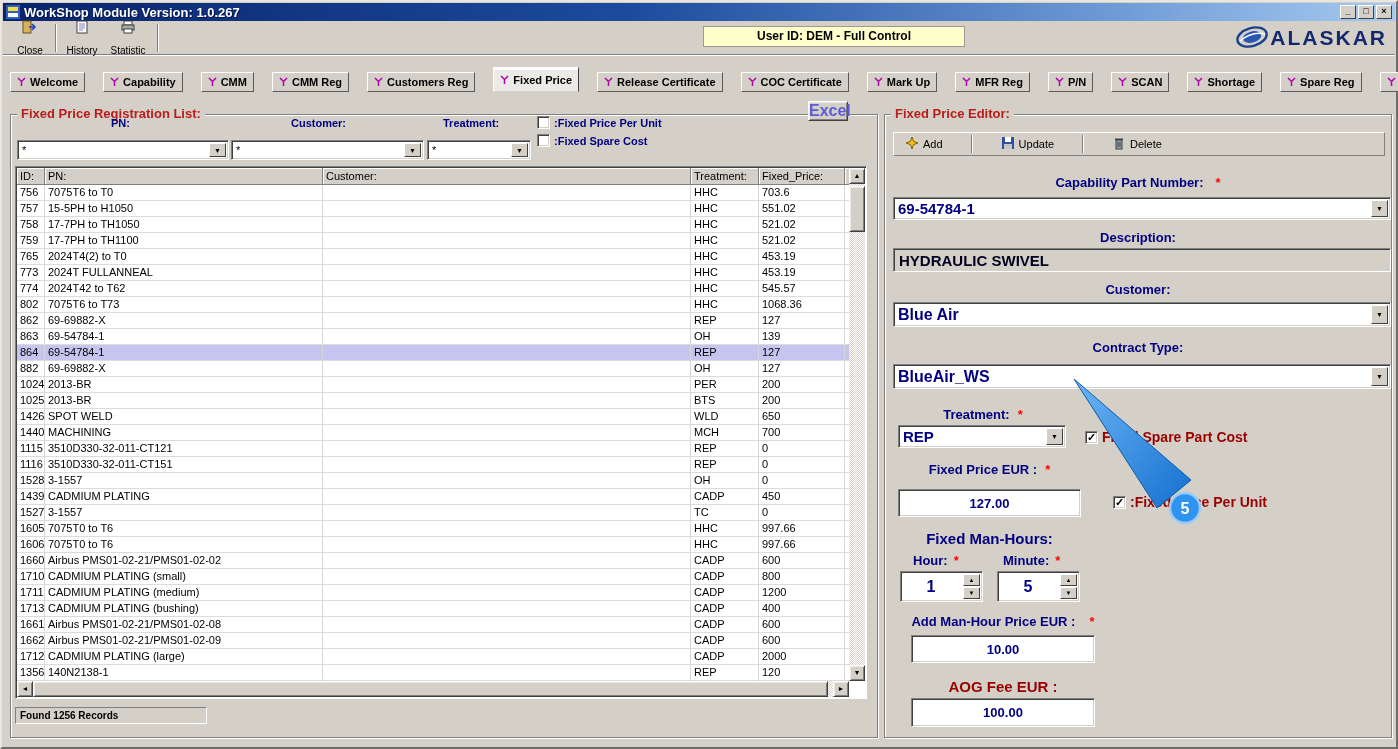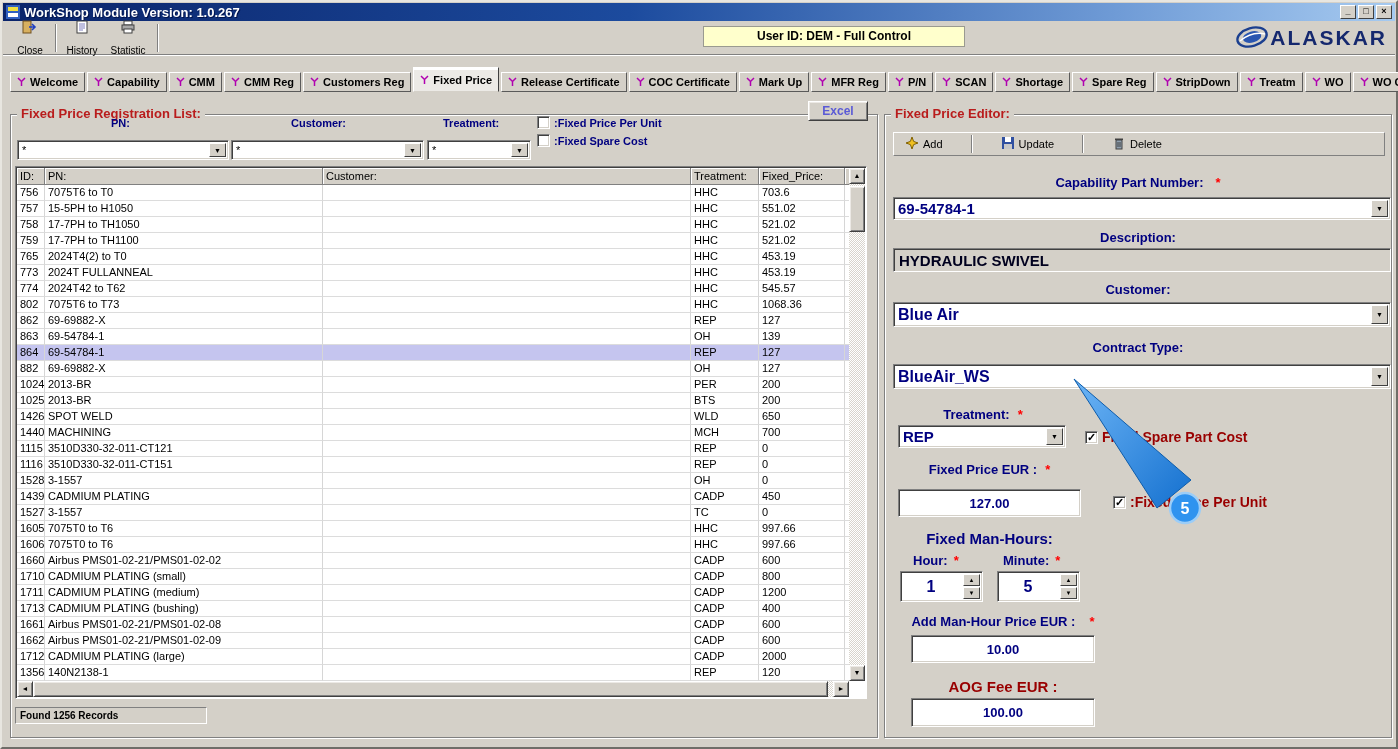--- a/index.html
+++ b/index.html
@@ -25,21 +25,21 @@
     font-family:"Liberation Sans",sans-serif; font-size:10px; }
   .tb-sep { position:absolute; top:3px; width:2px; height:28px; border-left:1px solid #808080; border-right:1px solid #fff; }
   .user-banner { position:absolute; left:700px; top:5px; width:262px; height:21px; background:#ffffcc;
     border:1px solid #9a9a90; text-align:center; line-height:19px; font-weight:bold; font-size:12px; }
   .logo { position:absolute; right:8px; top:2px; height:30px; display:flex; align-items:center; gap:0; }
   .brand { font-size:21px; font-weight:bold; color:#15286e; letter-spacing:2px; }
 
   
   .tabstrip { position:absolute; left:8px; top:64px; right:4px; height:26px; display:flex; align-items:flex-end; }
   .tab { height:20px; background:#d4d0c8; border:1px solid; border-color:#fff #5a5a5a #5a5a5a #fff;
-    display:flex; align-items:center; gap:4px; padding:0 6px; margin-right:2px; font-weight:bold;
+    display:flex; align-items:center; gap:4px; padding:0 6px; margin-right:18px; font-weight:bold;
     font-size:11px; white-space:nowrap; cursor:default; }
   .tab.active { height:25px; background:#eceae6; border-color:#fff #404040 #d4d0c8 #fff; box-shadow:inset 0 2px 0 #fff; }
   .tab-icon { display:inline-flex; }
 
   
   .groupbox { position:absolute; border:1px solid #808080; box-shadow:inset 1px 1px 0 #fff, 1px 1px 0 #fff; }
   .gb-title { position:absolute; top:-9px; left:6px; background:#d4d0c8; padding:0 4px;
     color:#b91c1c; font-weight:bold; font-size:13px; white-space:nowrap; }
 
   .nav-label { color:#000080; font-weight:bold; }
@@ -51,23 +51,23 @@
   .combo .drop { width:17px; margin:2px; background:#d4d0c8; border:1px solid; border-color:#fff #404040 #404040 #fff;
     display:flex; align-items:center; justify-content:center; font-size:7px; color:#000; }
   .cb { width:13px; height:13px; background:#fff; border:1px solid; border-color:#808080 #fff #fff #808080;
     box-shadow:inset 1px 1px 0 #404040, inset -1px -1px 0 #d4d0c8; display:inline-flex;
     align-items:center; justify-content:center; font-size:11px; font-weight:bold; flex:none; }
   .cbrow { position:absolute; display:flex; align-items:center; gap:4px; white-space:nowrap; }
 
   
   .list-panel { left:8px; top:112px; width:868px; height:624px; }
   .f-label { position:absolute; top:2px; font-size:11px; }
-  .excel-btn { position:absolute; left:806px; top:99px; width:60px; height:20px; background:#d4d0c8;
+  .excel-btn { position:absolute; left:806px; top:99px; width:40px; height:20px; background:#d4d0c8;
     border:1px solid; border-color:#fff #404040 #404040 #fff; box-shadow:inset 1px 1px 0 #ece9e5, inset -1px -1px 0 #808080;
-    font-family:"Liberation Sans",sans-serif; font-size:12px; font-weight:bold; color:#5b5bd6; z-index:6; }
+    font-family:"Liberation Sans",sans-serif; font-size:16px; font-weight:bold; color:#5b5bd6; z-index:6; }
 
   .grid { position:absolute; left:4px; top:51px; width:852px; height:533px; background:#fff;
     border:1px solid; border-color:#808080 #fff #fff #808080; box-shadow:inset 1px 1px 0 #404040; overflow:hidden; }
   .grid-header { position:absolute; left:1px; top:1px; right:17px; height:17px; display:flex; background:#d4d0c8; }
   .hcell { flex:none; background:#d4d0c8; border-right:1px solid #808080; border-bottom:1px solid #808080;
     box-shadow:inset 1px 1px 0 #fff; padding:1px 3px; line-height:14px; white-space:nowrap; overflow:hidden; }
   .hfill { flex:1; background:#d4d0c8; border-bottom:1px solid #808080; box-shadow:inset 1px 1px 0 #fff; }
   .grid-body { position:absolute; left:1px; top:18px; right:17px; bottom:17px; overflow:hidden; background:#fff; }
   .grid-row { display:flex; height:16px; background:#fff; }
   .grid-row.selected { background:#c5c5ef; }

